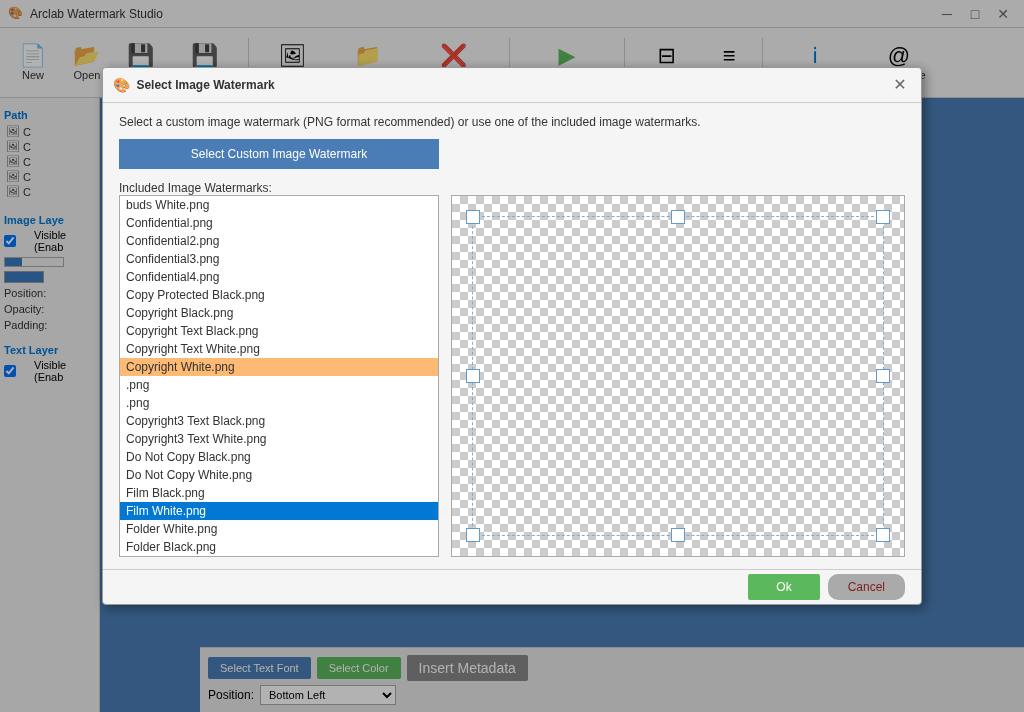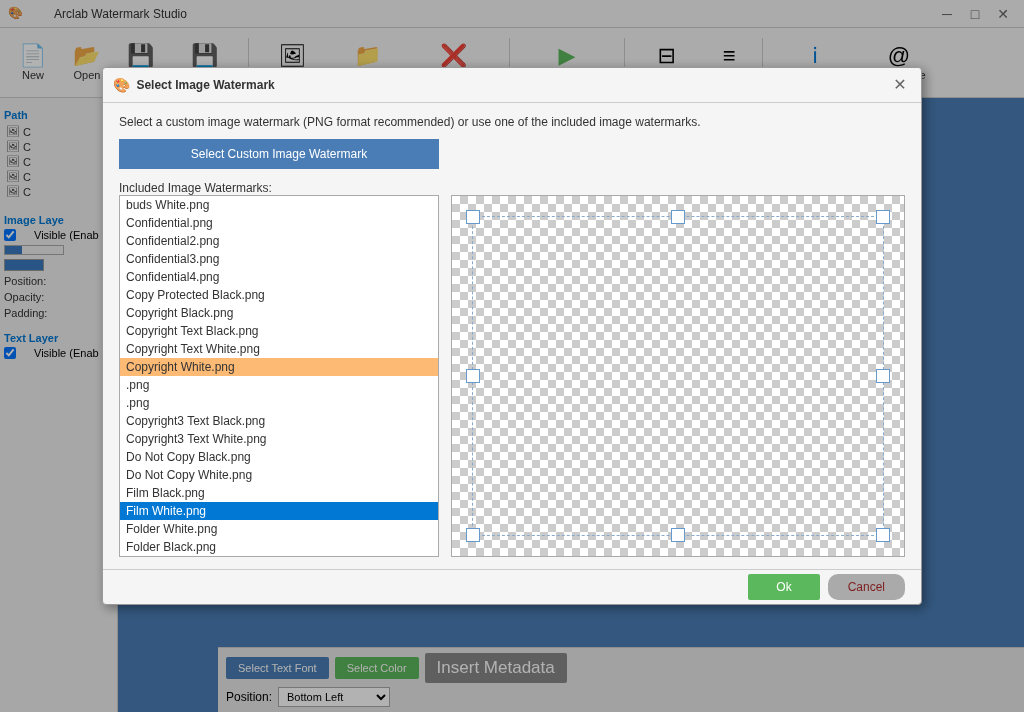--- a/index.html
+++ b/index.html
@@ -10,21 +10,21 @@
       background: #f5f5f5;
       border-bottom: 1px solid #ccc;
       height: 28px;
       display: flex;
       align-items: center;
       padding: 0 8px;
       font-size: 12px;
       color: #333;
     }
     .title-bar-icon { width: 16px; height: 16px; margin-right: 6px; }
-    .title-bar-title { flex: 1; margin-left: 24px; }
+    .title-bar-title { flex: 1; }
     .title-bar-controls { display: flex; gap: 2px; }
     .title-bar-btn {
       width: 26px; height: 20px; border: none; background: transparent;
       cursor: pointer; font-size: 14px; display: flex; align-items: center; justify-content: center; color: #666;
     }
 
     
     .toolbar {
       background: #f5f5f5;
       border-bottom: 1px solid #ccc;
@@ -213,21 +213,21 @@
       color: #7f1d1d;
       border: none;
       padding: 6px 20px;
       cursor: pointer;
       font-size: 12px;
       border-radius: 10px;
     }
 
     
     .left-panel-full {
-      width: 118px;
+      width: 100px;
       background: #f0f0f0;
       border-right: 1px solid #ccc;
       padding: 4px;
       font-size: 11px;
     }
     .path-section { padding: 4px 0; }
     .path-row { display: flex; align-items: center; gap: 3px; padding: 1px 2px; font-size: 11px; color: #333; }
     .path-icon { font-size: 11px; }
 
     .image-layer-section { margin-top: 8px; }
@@ -256,25 +256,25 @@
     .btn-text-font {
       background: #4a7db5; color: white; border: none; padding: 5px 12px;
       font-size: 11px; cursor: pointer; border-radius: 2px;
     }
     .btn-select-color {
       background: #5cb85c; color: white; border: none; padding: 5px 12px;
       font-size: 11px; cursor: pointer; border-radius: 2px;
     }
     .btn-insert-metadata {
       background: #888; color: white; border: none; padding: 5px 12px;
-      font-size: 17px; cursor: pointer; border-radius: 2px;
+      font-size: 14px; cursor: pointer; border-radius: 2px;
     }
     .position-select {
       font-size: 11px; padding: 2px 4px; border: 1px solid #aaa;
-      background: white; width: 112px;
+      background: white; width: 136px;
     }
   </style>
 </head>
 <body>
 
 <div class="title-bar">
   <span class="title-bar-icon">🎨</span>
   <span class="title-bar-title">Arclab Watermark Studio</span>
   <div class="title-bar-controls">
     <button class="title-bar-btn">─</button>

